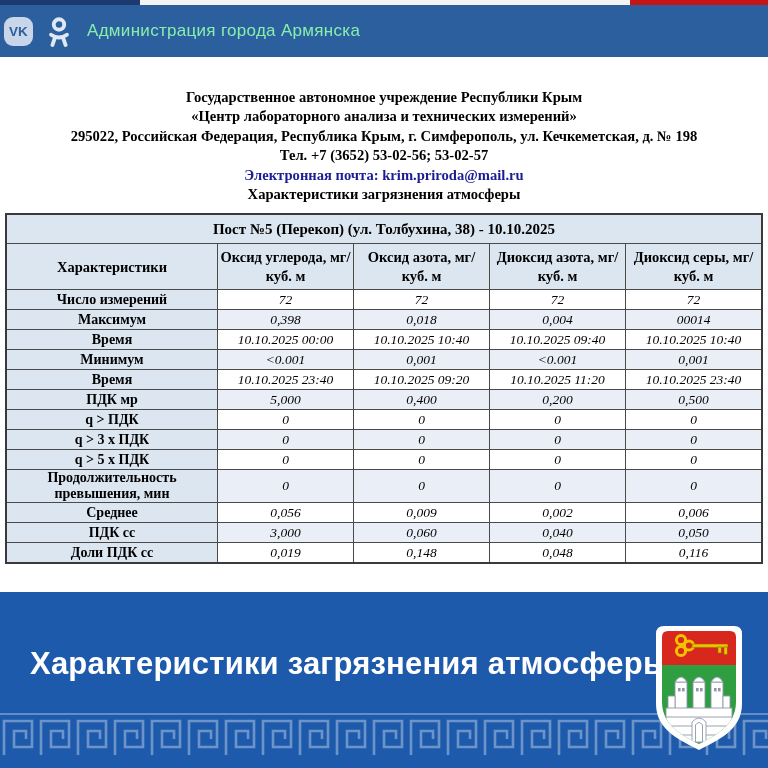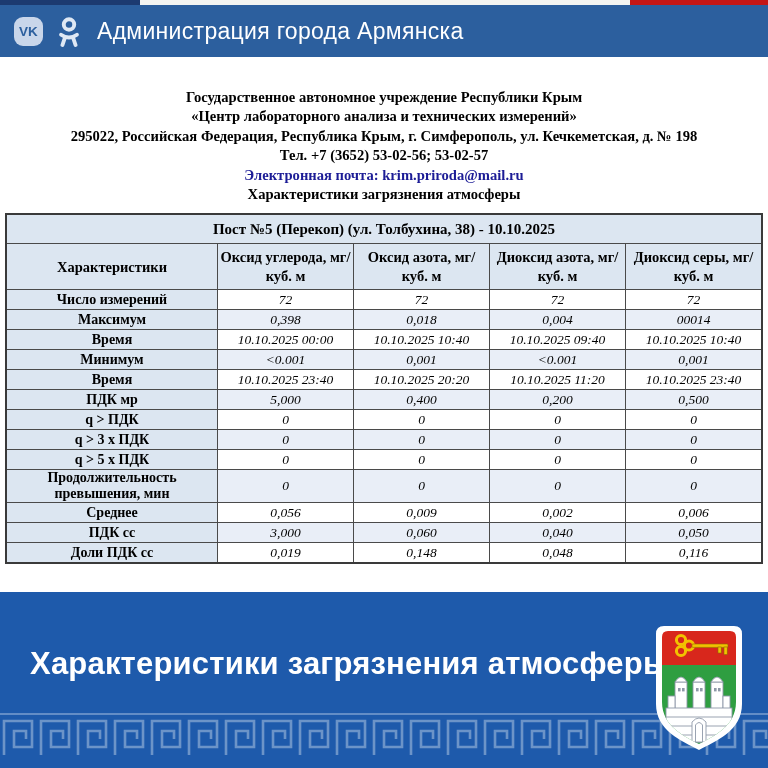--- a/index.html
+++ b/index.html
@@ -7,26 +7,26 @@
           font-family:"Liberation Sans",sans-serif;}
 
   
   .flag{display:flex;height:5px;}
   .flag .f-navy{width:140px;background:var(--flag-navy,#1c3a70);}
   .flag .f-white{flex:1;background:#f4f4f2;}
   .flag .f-red{width:138px;background:var(--flag-red,#c41616);}
 
   
   .topbar{height:52px;background:var(--header-blue,#2c5f9e);display:flex;align-items:center;
-          padding-left:14px;gap:11px;}
+          padding-left:4px;gap:11px;}
   .vk-badge{width:29px;height:29px;border-radius:9px;background:#c9d6ea;
             color:var(--header-blue,#2c5f9e);font-weight:700;font-size:13.5px;
             display:flex;align-items:center;justify-content:center;cursor:pointer;}
   .ok-ic{width:30px;height:34px;display:flex;align-items:center;justify-content:center;cursor:pointer;}
-  .topbar-title{color:#ffffff;font-size:23px;margin-left:2px;letter-spacing:.3px;}
+  .topbar-title{color:#86efac;font-size:17px;margin-left:2px;letter-spacing:.3px;}
 
   
   .letterhead{margin-top:31px;text-align:center;font-family:"Liberation Serif",serif;
               font-weight:700;font-size:14.6px;line-height:19.4px;color:#000;white-space:nowrap;}
   .letterhead .email{color:var(--email-blue,#1c1c96);}
 
   
   table.pollution{margin:9px auto 0;border-collapse:collapse;border:2px solid #3a3a3a;
                   font-family:"Liberation Serif",serif;color:#000;}
   table.pollution th,table.pollution td{border:1px solid #4a4a4a;padding:0 2px;}
@@ -117,21 +117,21 @@
         <tr>
           <th>Минимум</th>
           <td>&lt;0.001</td>
           <td>0,001</td>
           <td>&lt;0.001</td>
           <td>0,001</td>
         </tr>
         <tr>
           <th>Время</th>
           <td>10.10.2025 23:40</td>
-          <td>10.10.2025 20:20</td>
+          <td>10.10.2025 09:20</td>
           <td>10.10.2025 11:20</td>
           <td>10.10.2025 23:40</td>
         </tr>
         <tr>
           <th>ПДК мр</th>
           <td>5,000</td>
           <td>0,400</td>
           <td>0,200</td>
           <td>0,500</td>
         </tr>

